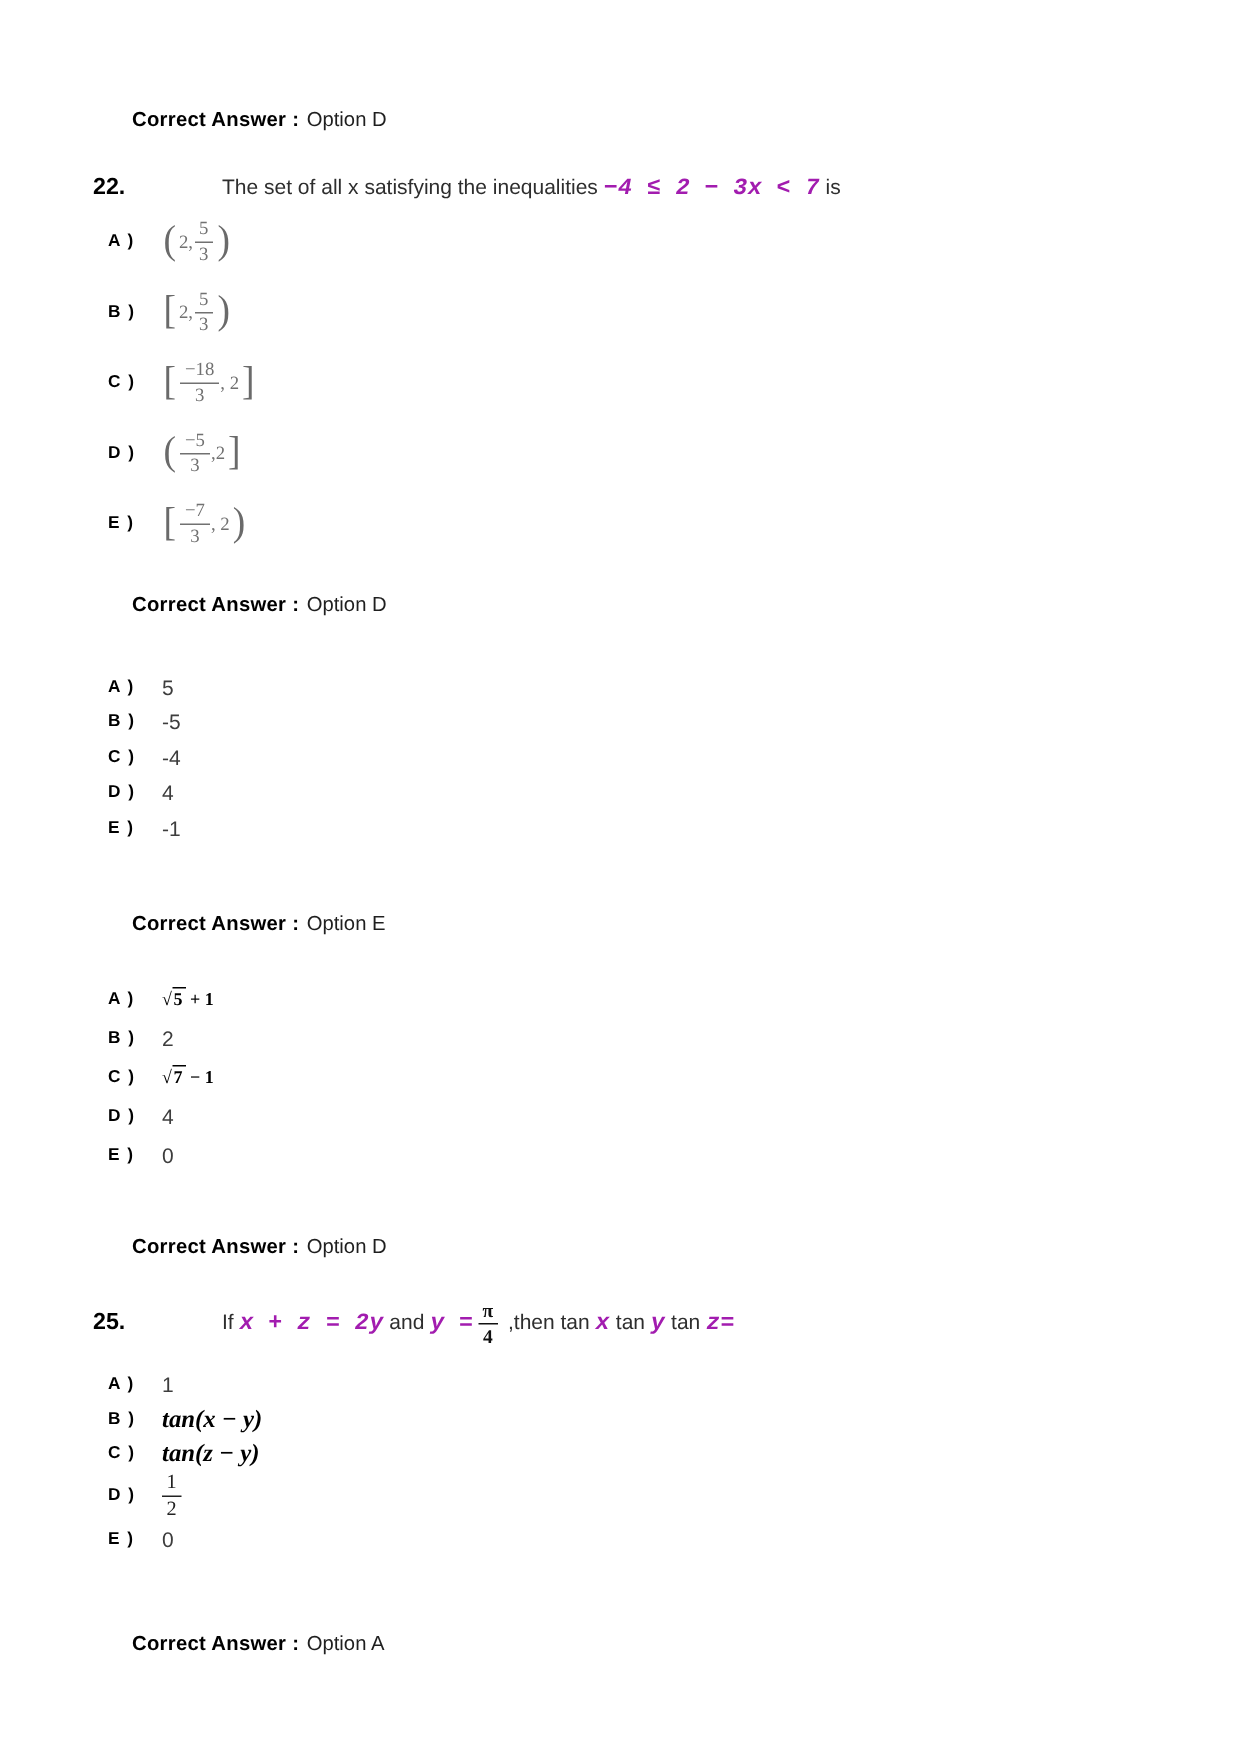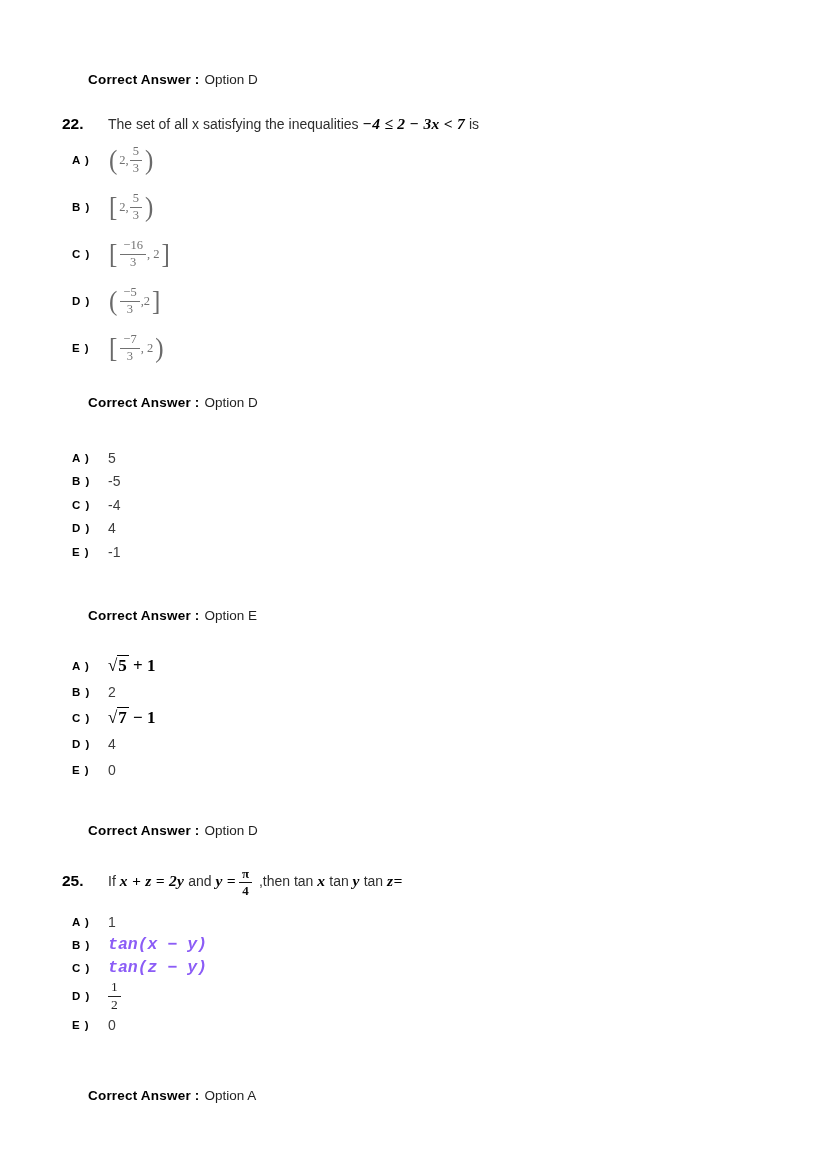--- a/index.html
+++ b/index.html
@@ -7,55 +7,55 @@
   body { font-family:"Liberation Sans", sans-serif; color:#1a1a1a; }
   .page { position:relative; width:664px; height:1169px; background:#ffffff; overflow:hidden; }
 
   
   .ans { position:absolute; left:88px; font-size:13.5px; white-space:nowrap; color:#000; }
   .ans-label { font-weight:700; letter-spacing:0.2px; }
   .ans-value { margin-left:5px; color:#1f1f1f; }
 
   
   .q { position:absolute; left:62px; right:20px; }
-  .q-head { display:flex; align-items:center; white-space:nowrap; line-height:22px; }
+  .q-head { display:flex; align-items:center; white-space:nowrap; line-height:22px;gap:40px; }
   .q-num { font-weight:700; font-size:15.5px; flex:0 0 46px; color:#000; }
   .q-body { font-size:14px; color:#2e2e2e; }
-  .math { font-family:Liberation Serif, serif; font-style:italic; font-weight:700;
-          font-size:15.5px; color:#000000; letter-spacing:0.3px; }
+  .math { font-family:Liberation Mono, monospace; font-style:italic; font-weight:700;
+          font-size:15.5px; color:#a21caf; letter-spacing:0.3px; }
   .deg { font-size:10px; position:relative; top:-6px; font-style:normal; }
 
   
   .row { display:flex; align-items:center; }
   .opt-letter { font-weight:700; font-size:11.5px; color:#000; flex:0 0 36px;
                 margin-left:10px; letter-spacing:1px; white-space:nowrap; }
   .opt-val { font-size:14px; color:#3d3d3d; }
-  .opt-math { font-family:Liberation Mono, monospace; font-style:italic; font-weight:600;
-              font-size:16.5px; color:#8b5cf6; }
+  .opt-math { font-family:Liberation Serif, serif; font-style:italic; font-weight:600;
+              font-size:16.5px; color:#000000; }
 
   
   .iv-row { height:34px; margin-bottom:13px; }
   .q22-opts { margin-top:8px; }
   .interval { display:inline-flex; align-items:center; color:#717171;
               font-family:"Liberation Serif", serif; font-size:12.5px; }
   .interval .bracket { font-size:25px; font-weight:400; margin:0 1px;
                        transform:scaleY(1.08); color:#6a6a6a; }
   .interval .iv-txt { padding:0 1px; }
 
   
   .frac { display:inline-block; vertical-align:middle; text-align:center; line-height:1.05; }
   .frac .fr-num { display:block; border-bottom:1px solid currentColor; padding:0 3px 1px; }
   .frac .fr-den { display:block; padding-top:1px; }
   .frac-sm { font-size:12.5px; }
   .frac-math { font-family:"Liberation Serif", serif; font-weight:700; font-style:normal;
                font-size:13px; color:#111; margin:0 3px; }
   .frac-opt { font-family:"Liberation Serif", serif; font-weight:500; font-size:13.5px; color:#222; }
 
   
-  .sqrt-wrap { font-family:"Liberation Serif", serif; font-weight:700; font-size:17px;
+  .sqrt-wrap { font-family:"Liberation Serif", serif; font-weight:700; font-size:12px;
                color:#000; font-style:normal; }
   .sqrt-sign { font-weight:400; }
   .radicand { border-top:1.7px solid #000; padding:0 2px 0 1px; }
 
   .q23-opts { margin-top:9px; }
   .q23-opts .row { height:23.5px; }
   .q24-opts { margin-top:6px; }
   .q24-opts .row { height:26px; }
   .q25-opts { margin-top:12px; }
   .q25-opts .row-s { height:23px; }
@@ -108,21 +108,21 @@
             <span class="iv-txt"></span>
             <span class="bracket">)</span>
           </span>
       </div>
       <div class="row iv-row">
         <span class="opt-letter">C )</span>
         <span class="interval">
             <span class="bracket">[</span>
             <span class="iv-txt"></span>
             <span class="frac frac-sm">
-              <span class="fr-num">−16</span>
+              <span class="fr-num">−18</span>
               <span class="fr-den">3</span>
             </span>
             <span class="iv-txt">, 2</span>
             <span class="bracket">]</span>
           </span>
       </div>
       <div class="row iv-row">
         <span class="opt-letter">D )</span>
         <span class="interval">
             <span class="bracket">(</span>

